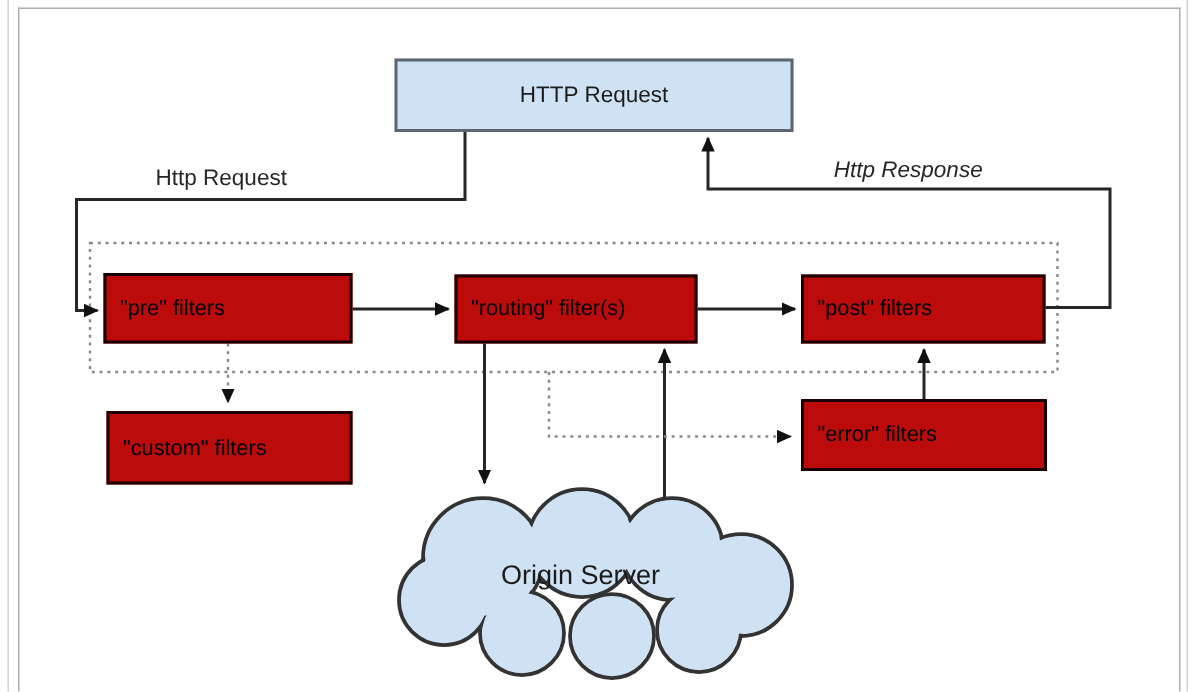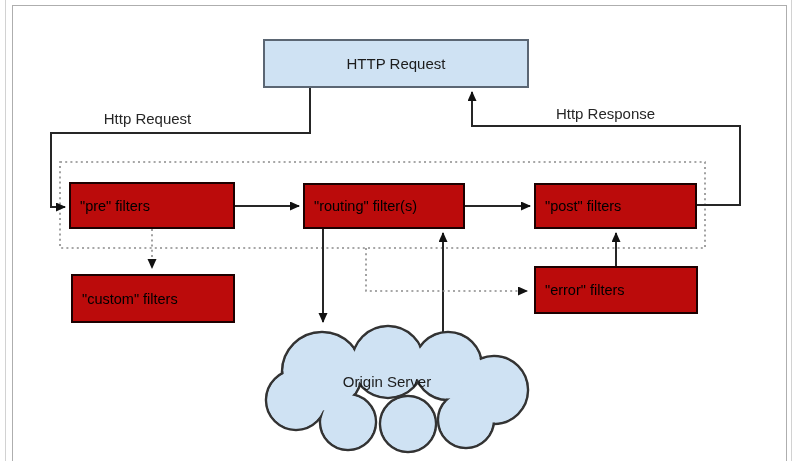--- a/index.html
+++ b/index.html
@@ -16,31 +16,31 @@
 
   .box{position:absolute;box-sizing:border-box;display:flex;align-items:center;}
   .box.red{background:#bb0b0b;border:2px solid #1c0000;color:#000;
            font-size:14.5px;padding-left:9px;}
   .box.blue{background:#cfe2f3;border:2px solid #5b6673;color:#1c1c1c;
             font-size:15px;justify-content:center;}
 
   .edge-label{position:absolute;font-size:15px;color:#262626;text-align:center;white-space:nowrap;}
 
   .cloud-label{position:absolute;left:322px;top:373px;width:130px;text-align:center;
-               font-size:15px;color:#1c1c1c;}
+               font-size:18px;color:#1c1c1c;}
 
   #node-http-request{left:263px;top:39px;width:266px;height:49px;}
   #node-pre{left:69px;top:182px;width:166px;height:47px;}
   #node-routing{left:303px;top:183px;width:162px;height:46px;}
   #node-post{left:534px;top:183px;width:163px;height:46px;}
   #node-custom{left:71px;top:274px;width:164px;height:49px;}
   #node-error{left:534px;top:266px;width:164px;height:48px;}
 
   #edge-label-request{left:90px;top:110px;width:115px;}
-  #edge-label-response{left:548px;top:105px;width:115px;}
+  #edge-label-response{left:548px;top:105px;width:115px;font-style:italic;}
 </style>
 </head>
 <body>
 
 <div class="edge-rule left"></div>
 <div class="edge-rule right"></div>
 <div class="frame"></div>
 
 <svg class="connectors" width="796" height="461" viewBox="0 0 796 461">
   <defs>

